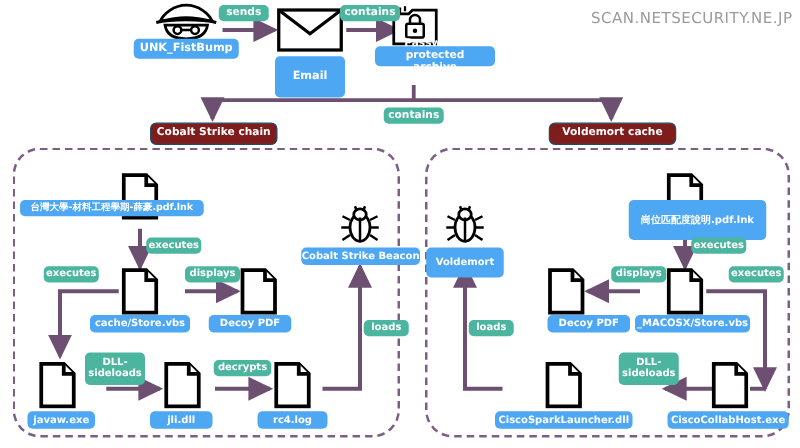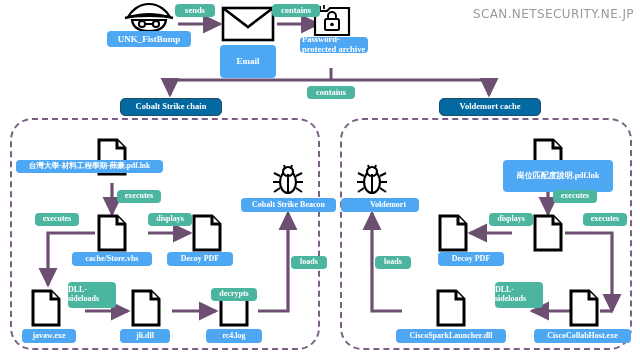--- a/index.html
+++ b/index.html
@@ -4,27 +4,27 @@
 <style>
   html,body{margin:0;padding:0;}
   body{
     width:640px;height:358px;background:#ffffff;position:relative;overflow:hidden;
     font-family:"DejaVu Sans","Liberation Sans",sans-serif;
   }
   #stage{position:absolute;inset:0;}
   svg.layer{position:absolute;left:0;top:0;width:640px;height:358px;overflow:visible;}
   
   .pill{
-    position:absolute;color:#ffffff;font-weight:bold;text-align:left;
+    position:absolute;color:#ffffff;font-weight:bold;text-align:center;
     border-radius:4px;line-height:1.12;white-space:nowrap;
-    display:flex;align-items:center;justify-content:center;font-family:Liberation Serif, serif;
+    display:flex;align-items:center;justify-content:center;
   }
   .pill.blue{background:#4ea7f2;}
   .pill.teal{background:#4cb5a0;}
-  .pill.navy{background:#0369a1;border:1px solid #214b66;border-radius:5px;}
+  .pill.navy{background:#7f1d1d;border:1px solid #214b66;border-radius:5px;}
   .pill.wrap{white-space:normal;}
   .watermark{
     position:absolute;right:6px;top:7px;color:#9a9a9a;font-size:12px;
     letter-spacing:.4px;font-family:"DejaVu Sans","Liberation Sans",sans-serif;margin-left:24px;
   }
   .panel{
     position:absolute;border:2px dashed #7d5f86;border-radius:22px;box-sizing:border-box;
   }
   .ico{position:absolute;}
 </style>
@@ -98,21 +98,21 @@
   <svg class="ico" style="left:313px;top:3px;" width="38" height="34" viewBox="0 0 38 34">
     <path d="M2 8 L2 32 L36 32 L36 5 L17 5 L14 8 Z" fill="#fff" stroke="#000" stroke-width="2.2"></path>
     <path d="M7 3 L7 8 M11 2 L11 6" stroke="#000" stroke-width="1.8"></path>
     <rect x="12" y="16" width="14" height="11" rx="1.5" fill="#fff" stroke="#000" stroke-width="2"></rect>
     <path d="M15 16 L15 13 A4 4 0 0 1 23 13 L23 16" fill="none" stroke="#000" stroke-width="2"></path>
     <circle cx="19" cy="21.5" r="1.8" fill="#000"></circle>
   </svg>
 
   <div class="pill blue" style="left:107px;top:31px;width:84px;height:16px;font-size:9px;">UNK_FistBump</div>
   <div class="pill blue" style="left:220px;top:45px;width:56px;height:33px;font-size:9px;">Email</div>
-  <div class="pill blue wrap" style="left:300px;top:37px;width:64px;height:16px;font-size:8.5px;padding:0 2px;">Password-protected archive</div>
+  <div class="pill blue wrap" style="left:300px;top:37px;width:64px;height:16px;font-size:8.5px;padding:0 16px;">Password-protected archive</div>
 
   <div class="pill teal" style="left:175px;top:4px;width:40px;height:13px;font-size:8.5px;">sends</div>
   <div class="pill teal" style="left:272px;top:4px;width:48px;height:13px;font-size:8.5px;">contains</div>
   <div class="pill teal" style="left:307px;top:86px;width:48px;height:13px;font-size:8.5px;">contains</div>
 
   <div class="pill navy" style="left:120px;top:98px;width:100px;height:16px;font-size:8.5px;">Cobalt Strike chain</div>
   <div class="pill navy" style="left:439px;top:98px;width:100px;height:16px;font-size:8.5px;">Voldemort cache</div>
 
   <svg class="ico" style="left:97px;top:138px;" width="30" height="38" viewBox="0 0 30 38">
     <path d="M2 2 L20 2 L28 10 L28 36 L2 36 Z" fill="#fff" stroke="#000" stroke-width="3"></path>
@@ -157,33 +157,34 @@
     <path d="M12 3 L13.5 7 M20 3 L18.5 7" stroke="#000" stroke-width="2"></path>
     <path d="M8 14 L2 11 M8 20 L1 20 M8 26 L2 30" stroke="#000" stroke-width="2"></path>
     <path d="M24 14 L30 11 M24 20 L31 20 M24 26 L30 30" stroke="#000" stroke-width="2"></path>
   </svg>
   <div class="pill blue" style="left:241px;top:198px;width:95px;height:14px;font-size:8px;">Cobalt Strike Beacon</div>
 
   <div class="pill teal" style="left:117px;top:190px;width:44px;height:13px;font-size:8px;">executes</div>
   <div class="pill teal" style="left:148px;top:213px;width:44px;height:13px;font-size:8px;">displays</div>
   <div class="pill teal" style="left:35px;top:213px;width:44px;height:13px;font-size:8px;">executes</div>
   <div class="pill teal wrap" style="left:68px;top:282px;width:48px;height:26px;font-size:8px;">DLL-sideloads</div>
-  <div class="pill teal" style="left:171px;top:288px;width:46px;height:13px;font-size:8px;margin-left:40px;">decrypts</div>
+  <div class="pill teal" style="left:171px;top:288px;width:46px;height:13px;font-size:8px;">decrypts</div>
   <div class="pill teal" style="left:291px;top:256px;width:36px;height:13px;font-size:8px;">loads</div>
 
   <svg class="ico" style="left:533px;top:138px;" width="30" height="38" viewBox="0 0 30 38">
     <path d="M2 2 L20 2 L28 10 L28 36 L2 36 Z" fill="#fff" stroke="#000" stroke-width="3"></path>
     <path d="M20 2 L20 10 L28 10" fill="#fff" stroke="#000" stroke-width="3"></path>
   </svg>
   <div class="pill blue" style="left:503px;top:160px;width:110px;height:32px;font-size:8px;">崗位匹配度說明.pdf.lnk</div>
 
   <svg class="ico" style="left:533px;top:214px;" width="30" height="38" viewBox="0 0 30 38">
     <path d="M2 2 L20 2 L28 10 L28 36 L2 36 Z" fill="#fff" stroke="#000" stroke-width="3"></path>
     <path d="M20 2 L20 10 L28 10" fill="#fff" stroke="#000" stroke-width="3"></path>
   </svg>
+  <div class="pill blue" style="left:508px;top:252px;width:92px;height:14px;font-size:8px;">_MACOSX/Store.vbs</div>
 
   <svg class="ico" style="left:438px;top:214px;" width="30" height="38" viewBox="0 0 30 38">
     <path d="M2 2 L20 2 L28 10 L28 36 L2 36 Z" fill="#fff" stroke="#000" stroke-width="3"></path>
     <path d="M20 2 L20 10 L28 10" fill="#fff" stroke="#000" stroke-width="3"></path>
   </svg>
   <div class="pill blue" style="left:438px;top:252px;width:66px;height:14px;font-size:8px;">Decoy PDF</div>
 
   <svg class="ico" style="left:569px;top:289px;" width="30" height="38" viewBox="0 0 30 38">
     <path d="M2 2 L20 2 L28 10 L28 36 L2 36 Z" fill="#fff" stroke="#000" stroke-width="3"></path>
     <path d="M20 2 L20 10 L28 10" fill="#fff" stroke="#000" stroke-width="3"></path>
@@ -197,21 +198,21 @@
   <div class="pill blue" style="left:396px;top:329px;width:110px;height:14px;font-size:8px;">CiscoSparkLauncher.dll</div>
 
   <svg class="ico" style="left:356px;top:162px;" width="32" height="34" viewBox="0 0 32 34">
     <ellipse cx="16" cy="20" rx="8" ry="11" fill="#fff" stroke="#000" stroke-width="2.2"></ellipse>
     <ellipse cx="16" cy="9.5" rx="5" ry="4.5" fill="#fff" stroke="#000" stroke-width="2.2"></ellipse>
     <line x1="16" y1="12" x2="16" y2="30" stroke="#000" stroke-width="2"></line>
     <path d="M12 3 L13.5 7 M20 3 L18.5 7" stroke="#000" stroke-width="2"></path>
     <path d="M8 14 L2 11 M8 20 L1 20 M8 26 L2 30" stroke="#000" stroke-width="2"></path>
     <path d="M24 14 L30 11 M24 20 L31 20 M24 26 L30 30" stroke="#000" stroke-width="2"></path>
   </svg>
-  <div class="pill blue" style="left:341px;top:198px;width:62px;height:14px;font-size:8px;padding-left:16px;">Voldemort</div>
+  <div class="pill blue" style="left:341px;top:198px;width:62px;height:24px;font-size:8px;">Voldemort</div>
 
   <div class="pill teal" style="left:553px;top:190px;width:44px;height:13px;font-size:8px;">executes</div>
   <div class="pill teal" style="left:489px;top:213px;width:44px;height:13px;font-size:8px;">displays</div>
   <div class="pill teal" style="left:583px;top:213px;width:44px;height:13px;font-size:8px;">executes</div>
   <div class="pill teal wrap" style="left:495px;top:282px;width:48px;height:26px;font-size:8px;">DLL-sideloads</div>
   <div class="pill teal" style="left:375px;top:256px;width:36px;height:13px;font-size:8px;">loads</div>
 
 </div>
 
 </body></html>

